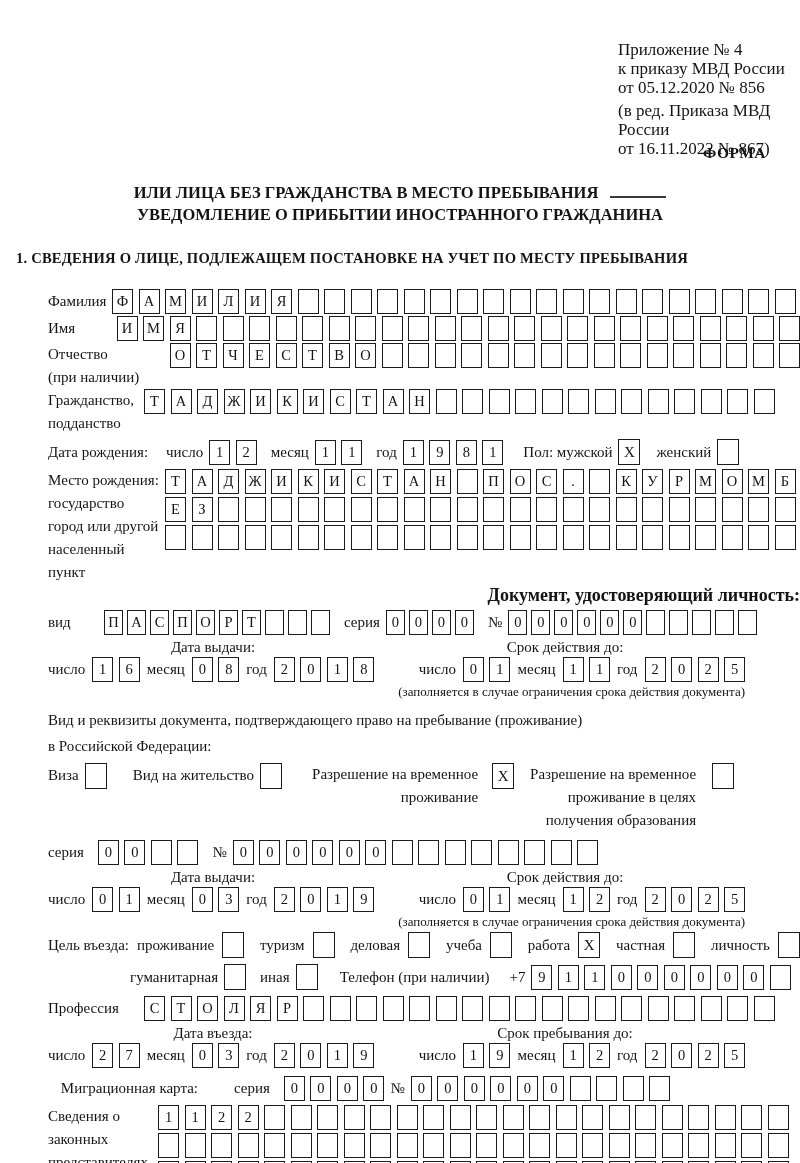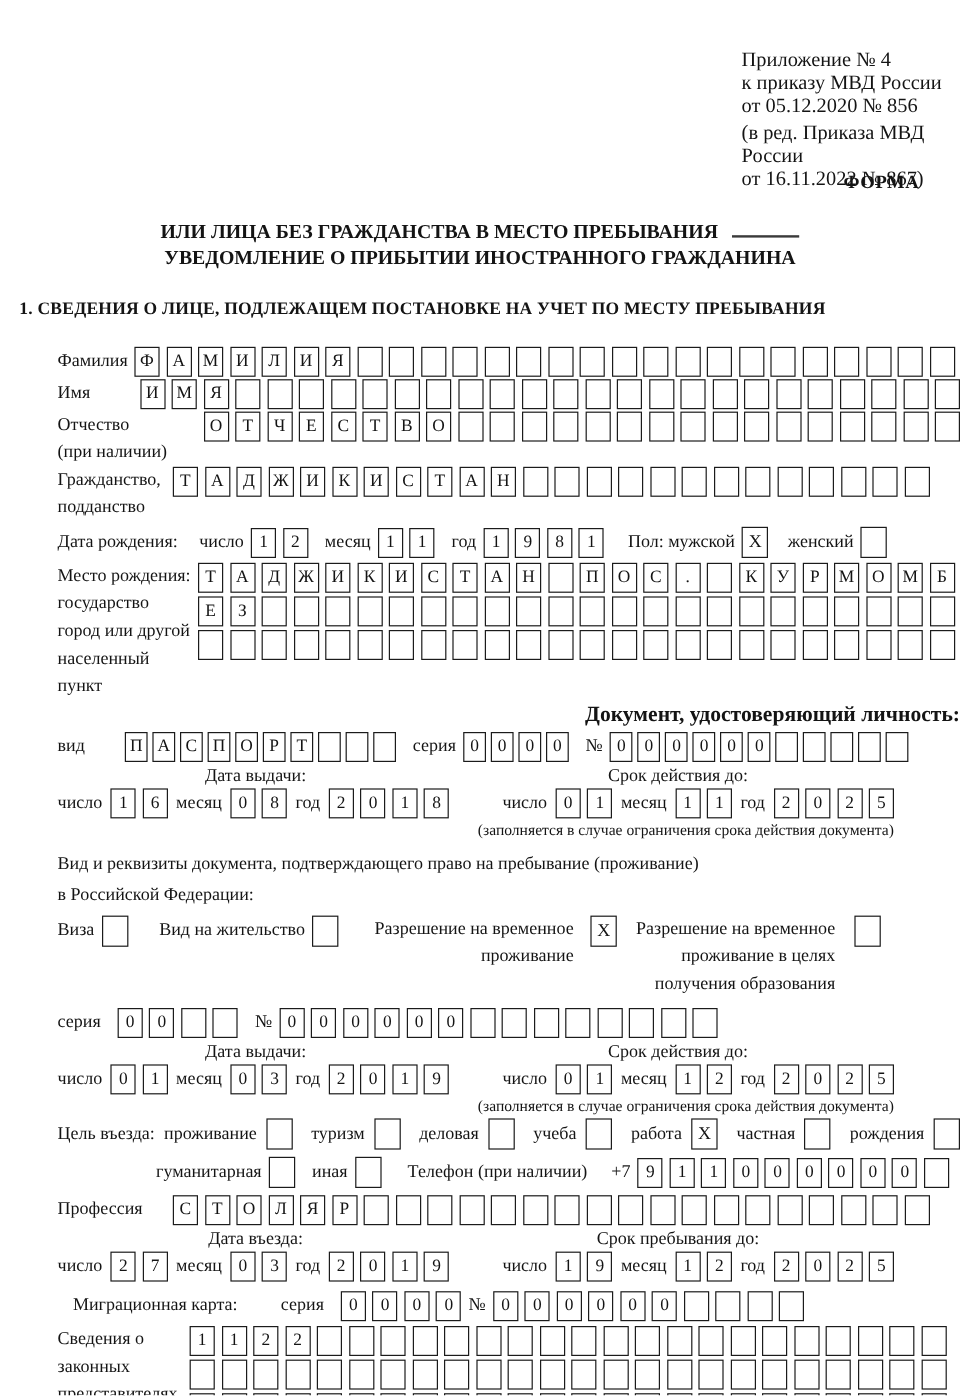--- a/index.html
+++ b/index.html
@@ -523,21 +523,21 @@
     <span class="lbl g8">туризм</span>
     <span class="checkbox"></span>
     <span class="lbl g8">деловая</span>
     <span class="checkbox"></span>
     <span class="lbl g8">учеба</span>
     <span class="checkbox"></span>
     <span class="lbl g8">работа</span>
     <span class="checkbox">X</span>
     <span class="lbl g8">частная</span>
     <span class="checkbox"></span>
-    <span class="lbl g8">рождения</span>
+    <span class="lbl g8">личность</span>
     <span class="checkbox"></span>
   </div>
 
   <div class="row mt6 indent" style="margin-left:130px;">
     <span class="lbl">гуманитарная</span>
     <span class="checkbox"></span>
     <span class="lbl g8">иная</span>
     <span class="checkbox"></span>
     <span class="lbl g16">Телефон (при наличии)</span>
     <span class="lbl g14">+7</span>

